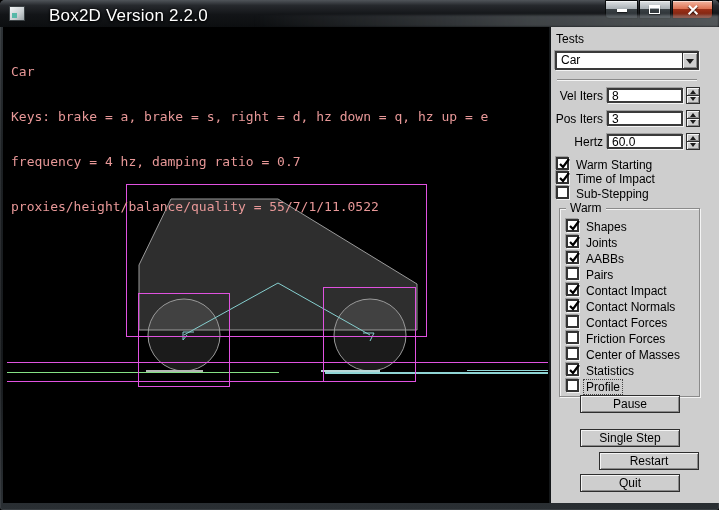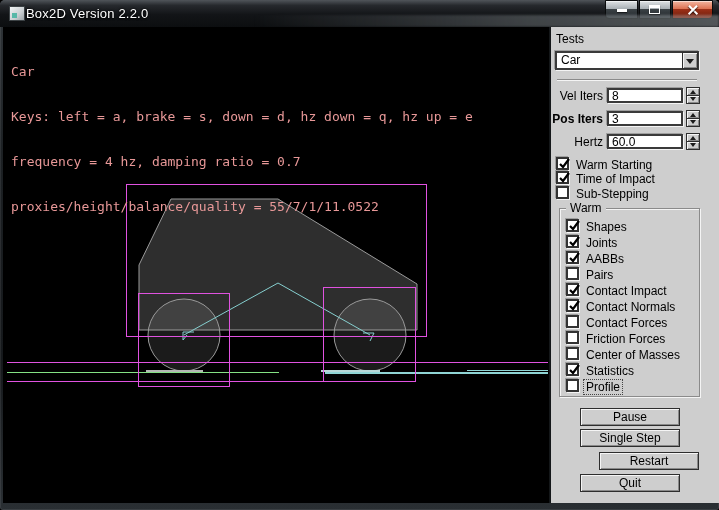--- a/index.html
+++ b/index.html
@@ -15,21 +15,21 @@
   .titlebar { position:absolute; left:0; top:0; width:719px; height:27px;
     background:linear-gradient(180deg,#50555a 0%,#26292d 20%,#121417 55%,#0c0e10 100%); }
   .titlebar::after { content:""; position:absolute; left:35%; bottom:0; width:65%; height:12px;
     background:linear-gradient(90deg,rgba(255,255,255,0) 0%,rgba(190,200,205,0.28) 60%,rgba(210,218,222,0.35) 100%);
     filter:blur(1px); }
   .app-icon { position:absolute; left:9px; top:6px; width:16px; height:15px;
     background:linear-gradient(135deg,#f2f4f5 0%,#c9ced1 60%,#9aa2a6 100%);
     border:1px solid #3b4144; }
   .app-icon::after { content:""; position:absolute; left:2px; bottom:2px; width:5px; height:5px;
     background:#57b8a8; }
-  .title-text { position:absolute; left:26px; top:6px; font-size:13px; color:#ffffff;
+  .title-text { position:absolute; left:49px; top:6px; font-size:17px; color:#ffffff;
     text-shadow:0 1px 2px #000, 0 0 3px #000; letter-spacing:0.2px; }
 
   .winbtn { position:absolute; top:0; height:19px; border:1px solid #0a0c0d;
     box-shadow:inset 0 1px 0 rgba(255,255,255,0.55); }
   .winbtn.min { left:605px; width:33px; border-radius:0 0 0 4px;
     background:linear-gradient(180deg,#dfe3e5 0%,#a9b0b5 45%,#3a4145 50%,#25292d 100%); }
   .winbtn.max { left:639px; width:32px;
     background:linear-gradient(180deg,#dfe3e5 0%,#a9b0b5 45%,#3a4145 50%,#25292d 100%); }
   .winbtn.close { left:672px; width:41px; border-radius:0 0 4px 0;
     background:linear-gradient(180deg,#f3b6a1 0%,#dd7354 45%,#9c3018 50%,#6d1d0b 100%); }
@@ -147,21 +147,21 @@
         <line x1="318" y1="343.5" x2="377" y2="343.5" style="stroke:var(--contact-right); stroke-width:2" shape-rendering="crispEdges"></line>
 
         <rect x="123.5" y="157.5" width="300" height="152" style="fill:none; stroke:var(--aabb); stroke-width:1"></rect>
         <rect x="135.5" y="266.5" width="91" height="93" style="fill:none; stroke:var(--aabb); stroke-width:1"></rect>
         <rect x="320.5" y="260.5" width="92" height="94" style="fill:none; stroke:var(--aabb); stroke-width:1"></rect>
         <line x1="4" y1="335.5" x2="545" y2="335.5" style="stroke:var(--aabb); stroke-width:1" shape-rendering="crispEdges"></line>
         <line x1="4" y1="354.5" x2="412" y2="354.5" style="stroke:var(--aabb); stroke-width:1" shape-rendering="crispEdges"></line>
       </svg>
       <div class="hud">
         <div>Car</div>
-        <div>Keys: left = a, brake = s, down = d, hz down = q, hz up = e</div>
+        <div>Keys: brake = a, brake = s, right = d, hz down = q, hz up = e</div>
         <div>frequency = 4 hz, damping ratio = 0.7</div>
         <div>proxies/height/balance/quality = 55/7/1/11.0522</div>
       </div>
     </div>
 
     <div class="sidebar">
 
       <div class="lbl" style="left:5px; top:6px;">Tests</div>
 
       <div class="dropdown sunken">
@@ -179,21 +179,21 @@
         <span class="spinner">
           <span class="spin-up">
               <i class="tri-up-s"></i>
             </span>
           <span class="spin-dn">
               <i class="tri-dn-s"></i>
             </span>
         </span>
       </div>
       <div class="spin-row" style="top:84px;">
-        <span class="spin-label lbl" style="position:absolute;font-weight:bold;">Pos Iters</span>
+        <span class="spin-label lbl" style="position:absolute;">Pos Iters</span>
         <input class="spin-input" readonly="" value="3" style="">
         <span class="spinner">
           <span class="spin-up">
               <i class="tri-up-s"></i>
             </span>
           <span class="spin-dn">
               <i class="tri-dn-s"></i>
             </span>
         </span>
       </div>
@@ -296,19 +296,19 @@
               <polyline points="3,8 6,11 12,3" style="fill:none;stroke:#000;stroke-width:2.2"></polyline>
             </svg>
           </span>
         <span class="cb-label">Statistics</span>
       </div>
       <div class="cb-row" style="left:15px; top:352px;">
         <span class="cb-box"></span>
         <span class="cb-label focus">Profile</span>
       </div>
 
-      <div class="pushbtn" style="top:381px;text-align:right;">Pause</div>
+      <div class="pushbtn" style="top:368px;text-align:right;">Pause</div>
       <div class="pushbtn" style="top:402px;">Single Step</div>
       <div class="pushbtn" style="top:425px;margin-left:19px;">Restart</div>
       <div class="pushbtn" style="top:447px;">Quit</div>
     </div>
   </div>
 </div>
 
 </body></html>

